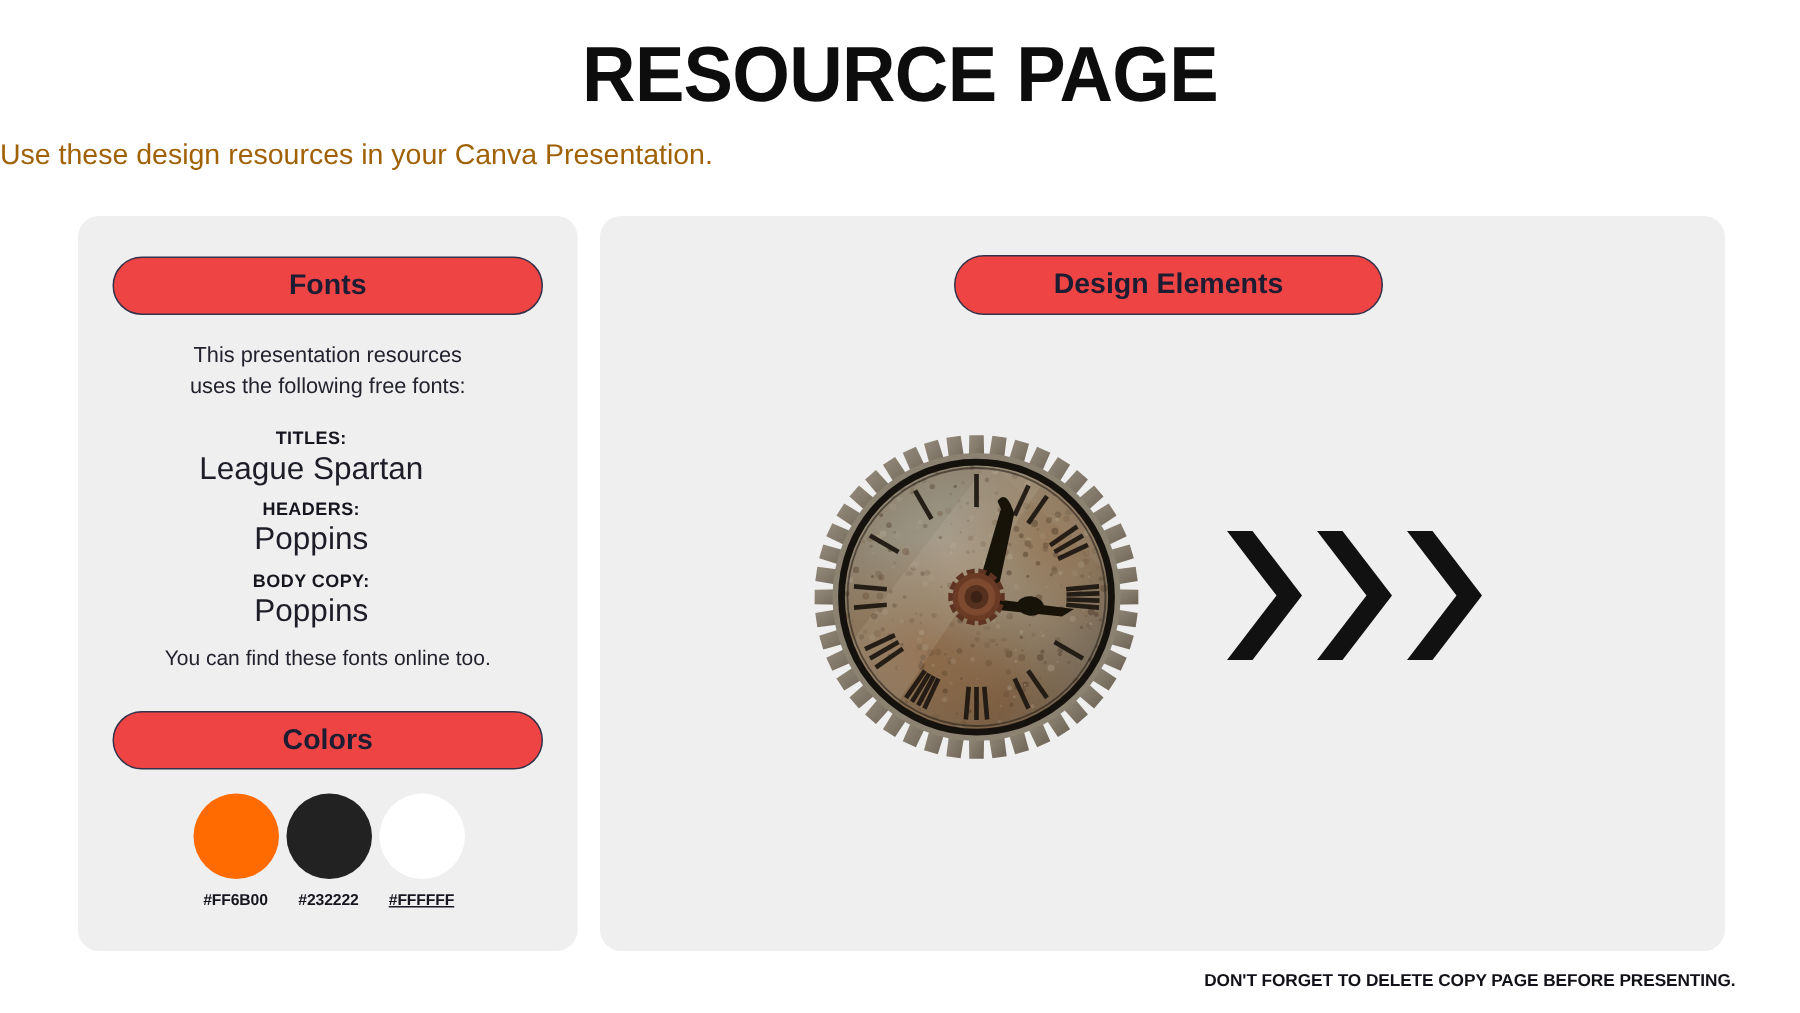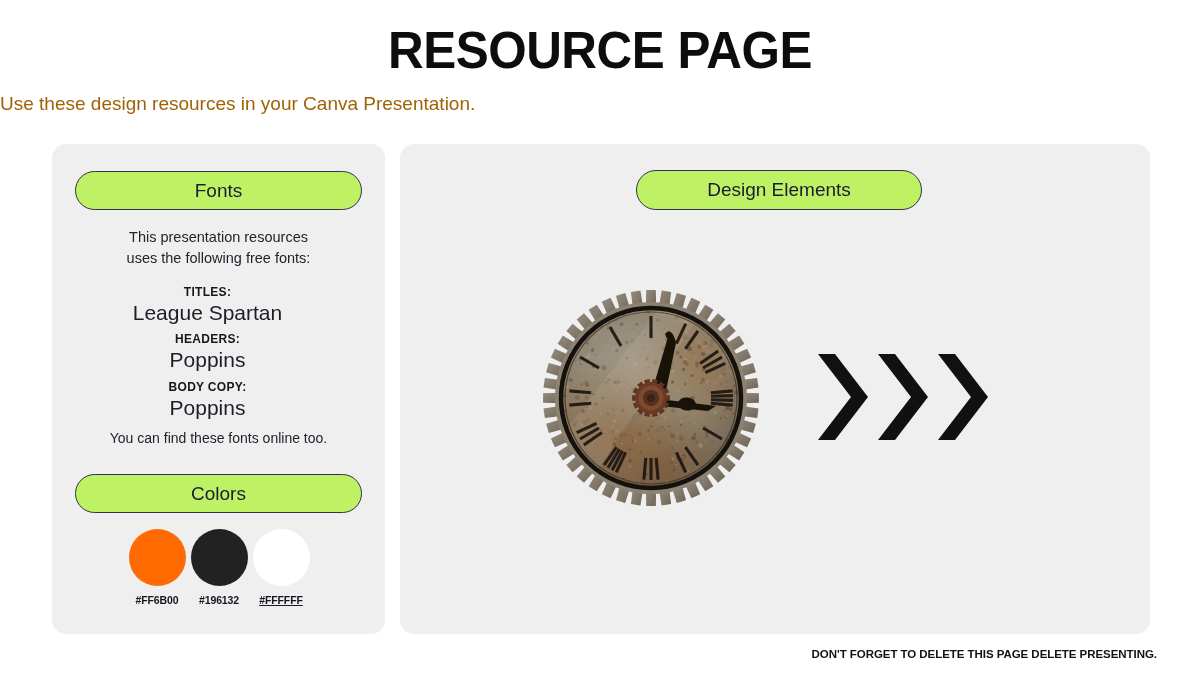--- a/index.html
+++ b/index.html
@@ -49,26 +49,26 @@
     border-radius: 14px;
   }
   #left-panel  { left: 52px;  top: 144px; width: 333px; height: 490px; }
   #right-panel { left: 400px; top: 144px; width: 750px; height: 490px; }
 
   
   .pill {
     position: absolute;
     border: 1.6px solid #32324a;
     border-radius: 22px;
-    background: #bef264;
+    background: #ef4444;
     display: flex;
     align-items: center;
     justify-content: center;
     font-size: 19px;
-    font-weight: 400;
+    font-weight: 700;
     color: #1c1c33;
     box-sizing: border-box;
   }
   #pill-fonts   { left: 75px;  top: 171px; width: 287px; height: 39px; }
   #pill-colors  { left: 75px;  top: 474px; width: 287px; height: 39px; }
   #pill-design  { left: 636px; top: 170px; width: 286px; height: 40px; }
 
   
   .fonts-intro {
     position: absolute;
@@ -212,21 +212,21 @@
 
 <div class="pill" id="pill-colors">Colors</div>
 
 <div class="swatch-row">
   <div class="swatch-item">
     <span class="swatch-dot" id="dot-1" style="background: rgb(255, 107, 0);"></span>
     <span class="swatch-code">#FF6B00</span>
   </div>
   <div class="swatch-item">
     <span class="swatch-dot" id="dot-2" style="background: rgb(35, 34, 34);"></span>
-    <span class="swatch-code">#196132</span>
+    <span class="swatch-code">#232222</span>
   </div>
   <div class="swatch-item">
     <span class="swatch-dot" id="dot-3" style="background: rgb(255, 255, 255);"></span>
     <span class="swatch-code">#FFFFFF</span>
   </div>
 </div>
 
 <div class="panel" id="right-panel"></div>
 
 <div class="pill" id="pill-design">Design Elements</div>
@@ -719,13 +719,13 @@
     <path d="M3 2 L20 2 L53 45 L20 88 L3 88 L36 45 Z"></path>
   </g>
   <g fill="#111111">
     <path d="M63 2 L80 2 L113 45 L80 88 L63 88 L96 45 Z"></path>
   </g>
   <g fill="#111111">
     <path d="M123 2 L140 2 L173 45 L140 88 L123 88 L156 45 Z"></path>
   </g>
 </svg>
 
-<div class="footer-note">DON'T FORGET TO DELETE THIS PAGE DELETE PRESENTING.</div>
+<div class="footer-note">DON'T FORGET TO DELETE COPY PAGE BEFORE PRESENTING.</div>
 
 </body></html>

